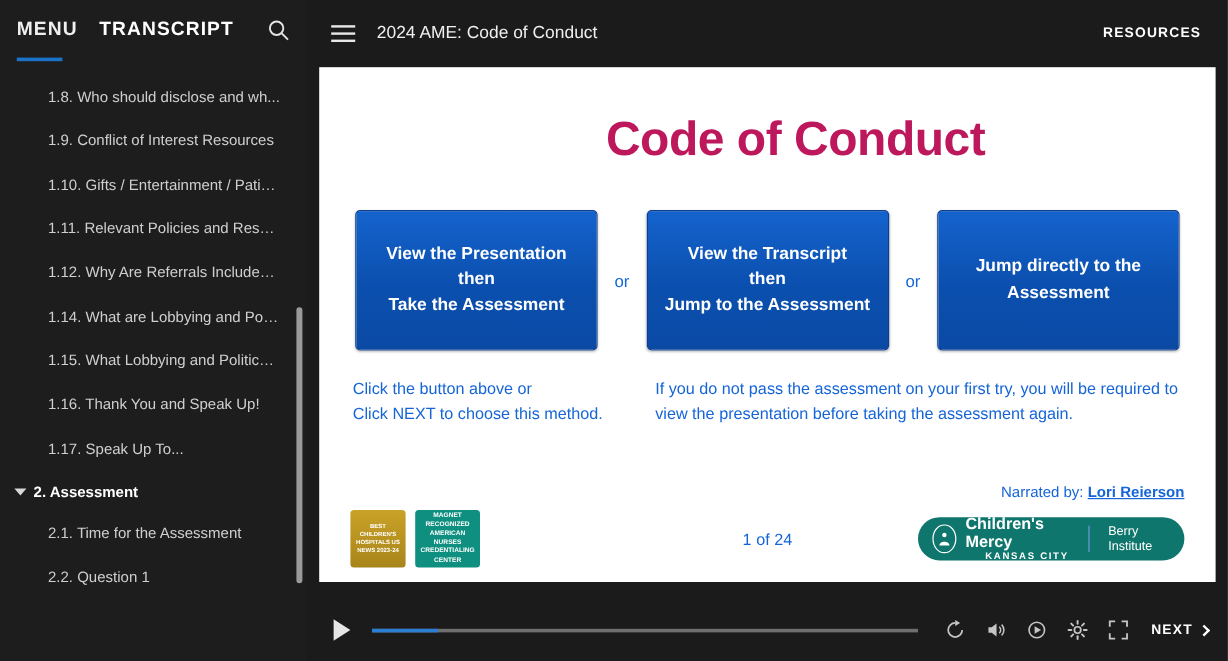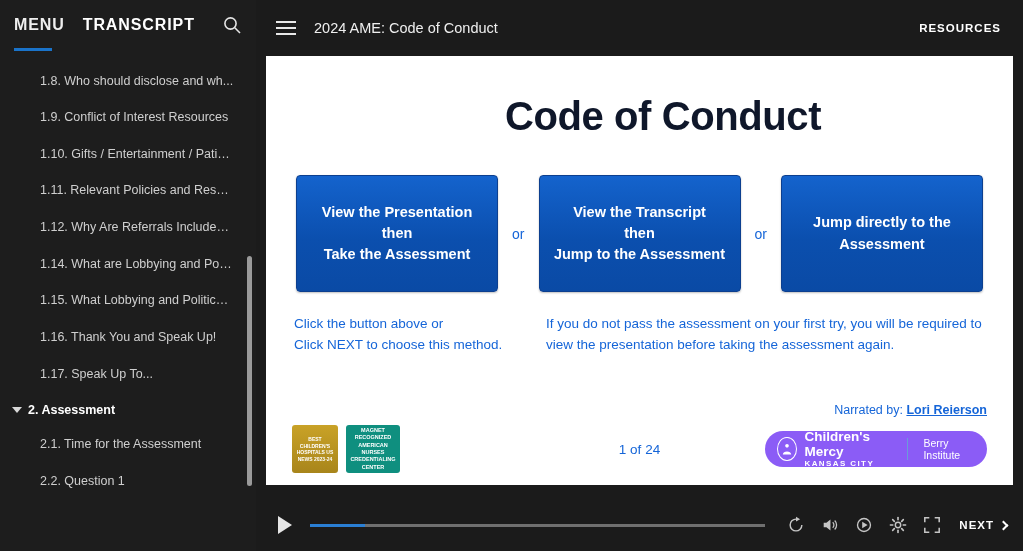--- a/index.html
+++ b/index.html
@@ -122,21 +122,21 @@
   }
   .slide {
     width: 100%; max-width: 747px;
     height: 429px;
     background: #fff;
     position: relative;
     overflow: hidden;
   }
   .slide-title {
     text-align: center;
-    color: #0f172a;
+    color: #be185d;
     font-size: 40px;
     font-weight: 700;
     margin-top: 38px;
     letter-spacing: -0.4px;
     padding-left: 47px;
   }
   .btn-row {
     display: flex;
     align-items: center;
     justify-content: center;
@@ -202,34 +202,34 @@
     position: relative;
   }
   .slide-pager {
     position: absolute; left: 50%; transform: translateX(-50%);
     color: #1565d8; font-size: 13.5px;
   }
   .slide-pager .num { font-weight: 400; }
   .cm-logo {
     margin-left: auto;
     width: 222px; height: 36px;
-    background: #8b5cf6;
+    background: #0f766e;
     border-radius: 18px;
     display: flex; align-items: center;
     color: #fff; padding: 0 12px;
     gap: 8px;
   }
   .cm-mark {
     width: 24px; height: 24px; border-radius: 50%;
     border: 1.5px solid #fff;
     display: flex; align-items: center; justify-content: center;
     font-size: 11px;
   }
   .cm-name { font-size: 13.5px; font-weight: 700; line-height: 1.05; }
-  .cm-sub { font-size: 8px; letter-spacing: 1.4px; font-weight: 700; }
+  .cm-sub { font-size: 8px; letter-spacing: 1.4px; font-weight: 700; text-align: right; }
   .cm-div { width: 1px; height: 22px; background: #6b9ada; margin: 0 8px; }
   .cm-berry { font-size: 10.5px; }
 
   
   .playerbar {
     height: 52px; flex: 0 0 52px;
     display: flex; align-items: center;
     padding: 0 16px 0 22px;
     color: #d8d8d8;
   }

